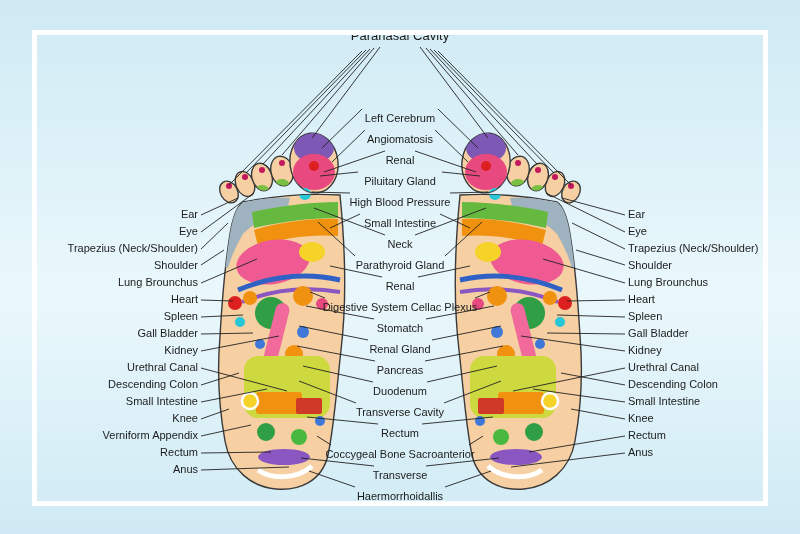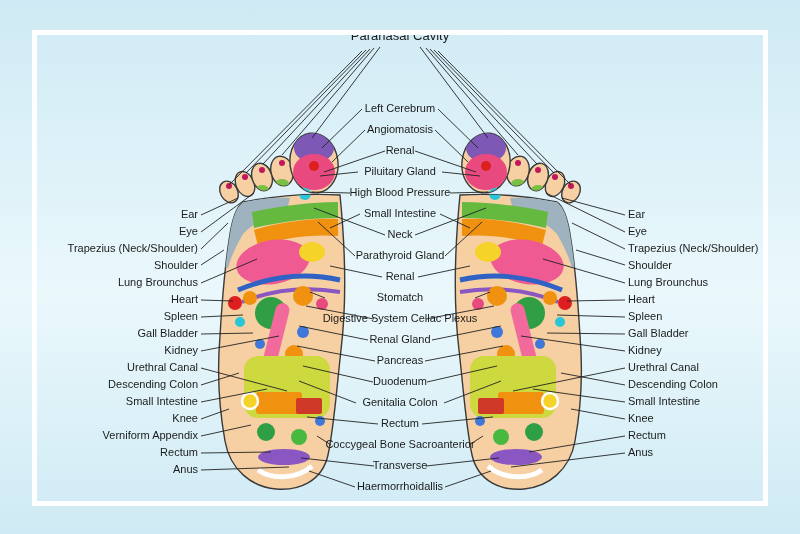--- a/index.html
+++ b/index.html
@@ -20,21 +20,21 @@
   .lbl{
     font-size:11px;
     color:#1b1b1b;
     line-height:17px;
     height:17px;
     white-space:nowrap;
   }
   .col{position:absolute;display:flex;flex-direction:column;}
   .col-left{left:40px;top:206px;width:158px;text-align:right;}
   .col-right{left:628px;top:206px;width:170px;text-align:left;}
-  .col-center{left:305px;top:98px;width:190px;text-align:center;}
+  .col-center{left:305px;top:108px;width:190px;text-align:center;}
   .col-center .lbl{line-height:21px;height:21px;}
   .top-label{
     position:absolute;left:0;right:0;top:28px;
     text-align:center;font-size:13px;color:#1b1b1b;
   }
 </style>
 </head>
 <body>
 
 <div class="stage">
@@ -241,26 +241,26 @@
   <div class="col col-center">
     <div class="lbl">Left Cerebrum</div>
     <div class="lbl">Angiomatosis</div>
     <div class="lbl">Renal</div>
     <div class="lbl">Piluitary Gland</div>
     <div class="lbl">High Blood Pressure</div>
     <div class="lbl">Small Intestine</div>
     <div class="lbl">Neck</div>
     <div class="lbl">Parathyroid Gland</div>
     <div class="lbl">Renal</div>
+    <div class="lbl">Digestive System Cellac Plexus</div>
     <div class="lbl">Stomatch</div>
-    <div class="lbl">Digestive System Cellac Plexus</div>
     <div class="lbl">Renal Gland</div>
     <div class="lbl">Pancreas</div>
     <div class="lbl">Duodenum</div>
-    <div class="lbl">Genitalia Colon</div>
+    <div class="lbl">Transverse Cavity</div>
     <div class="lbl">Rectum</div>
     <div class="lbl">Coccygeal Bone Sacroanterior</div>
     <div class="lbl">Transverse</div>
     <div class="lbl">Haermorrhoidallis</div>
   </div>
 
   <div class="frame"></div>
 </div>
 
 </body></html>

